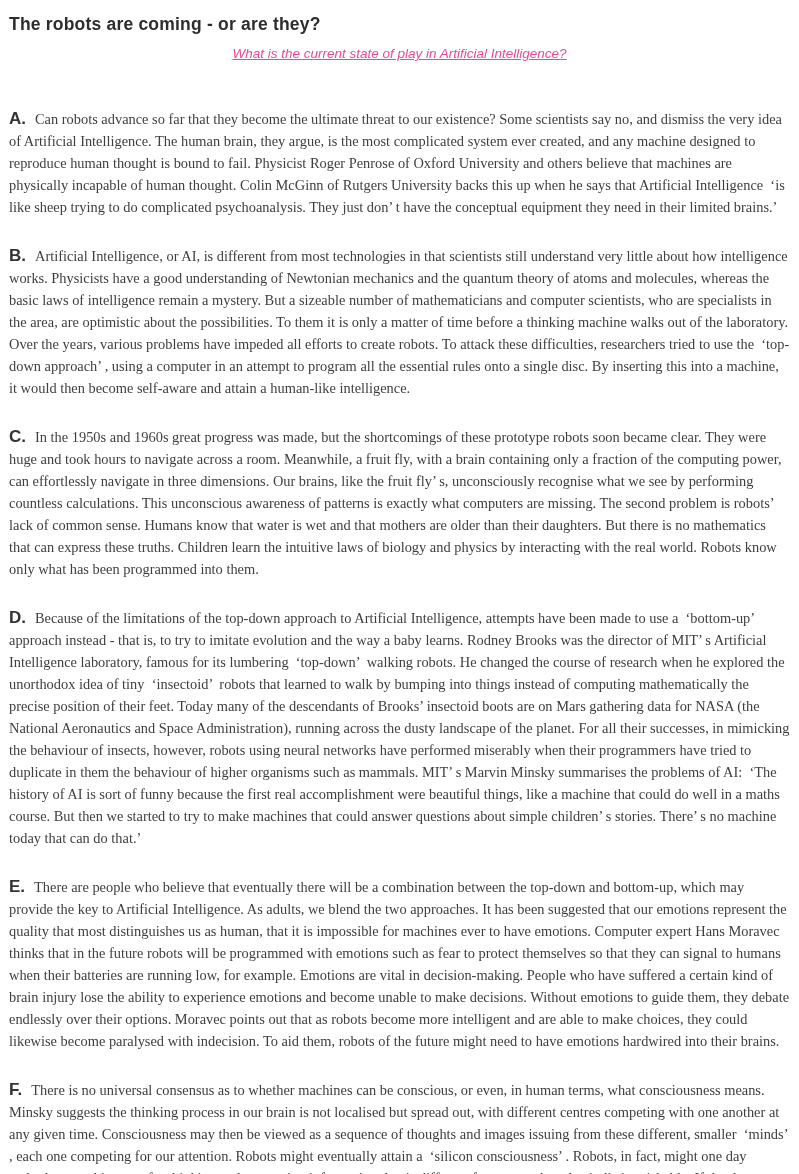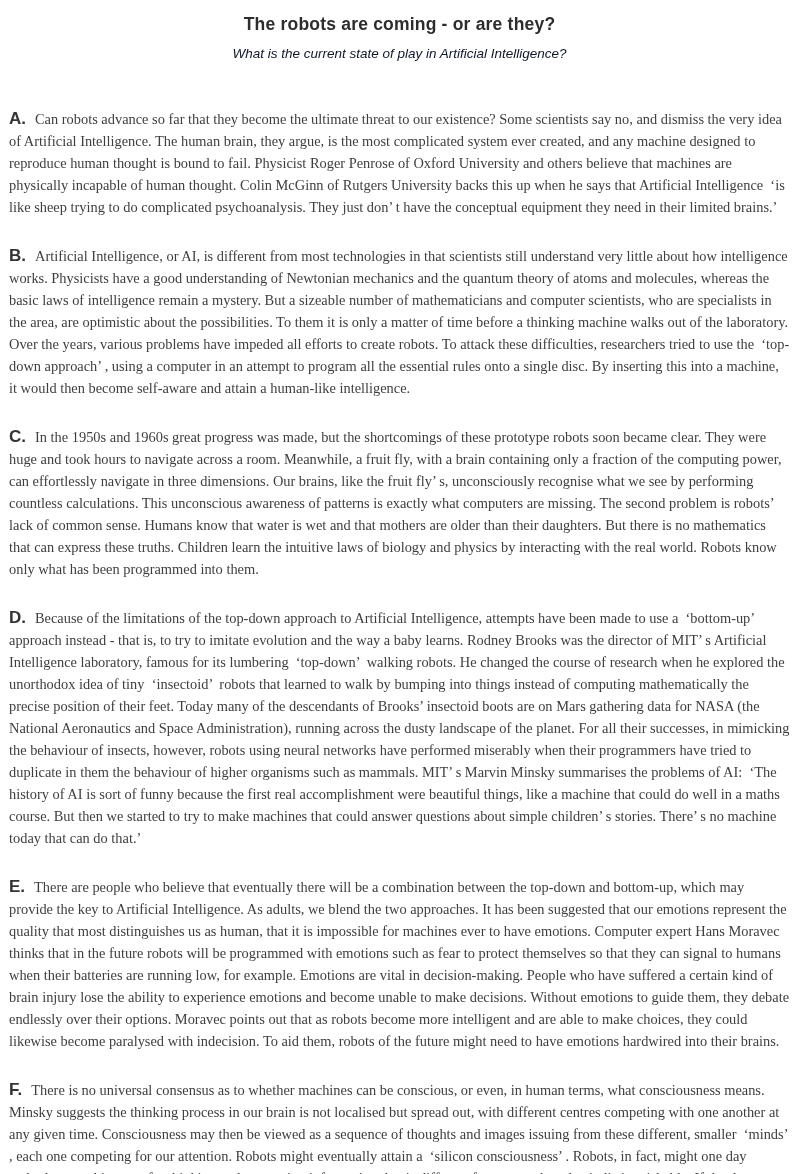--- a/index.html
+++ b/index.html
@@ -10,32 +10,33 @@
   .page {
     width: 799px;
     box-sizing: border-box;
     padding: 10px 9px 14px 9px;
     font-family: "Liberation Sans", sans-serif;
     color: #3e3e3e;
     background: #ffffff;
   }
   .title {
     margin: 4px 0 0 0;
-    text-align: center;
+    text-align: left;
     font-size: 17.5px;
     font-weight: bold;
     color: #2d2d2d;
     letter-spacing: 0.2px;
   }
   .subtitle {
     margin-top: 11px;
     text-align: center;
     font-style: italic;
     font-size: 13.5px;
-    color: #0f172a;
+    color: #ec4899;
+    text-decoration: underline;
   }
   .passage {
     margin-top: 47px;
   }
   .para {
     margin: 0 0 27px 0;
     font-size: 14.4px;
     line-height: 22px;
     color: #3e3e3e;
     text-align: left;

